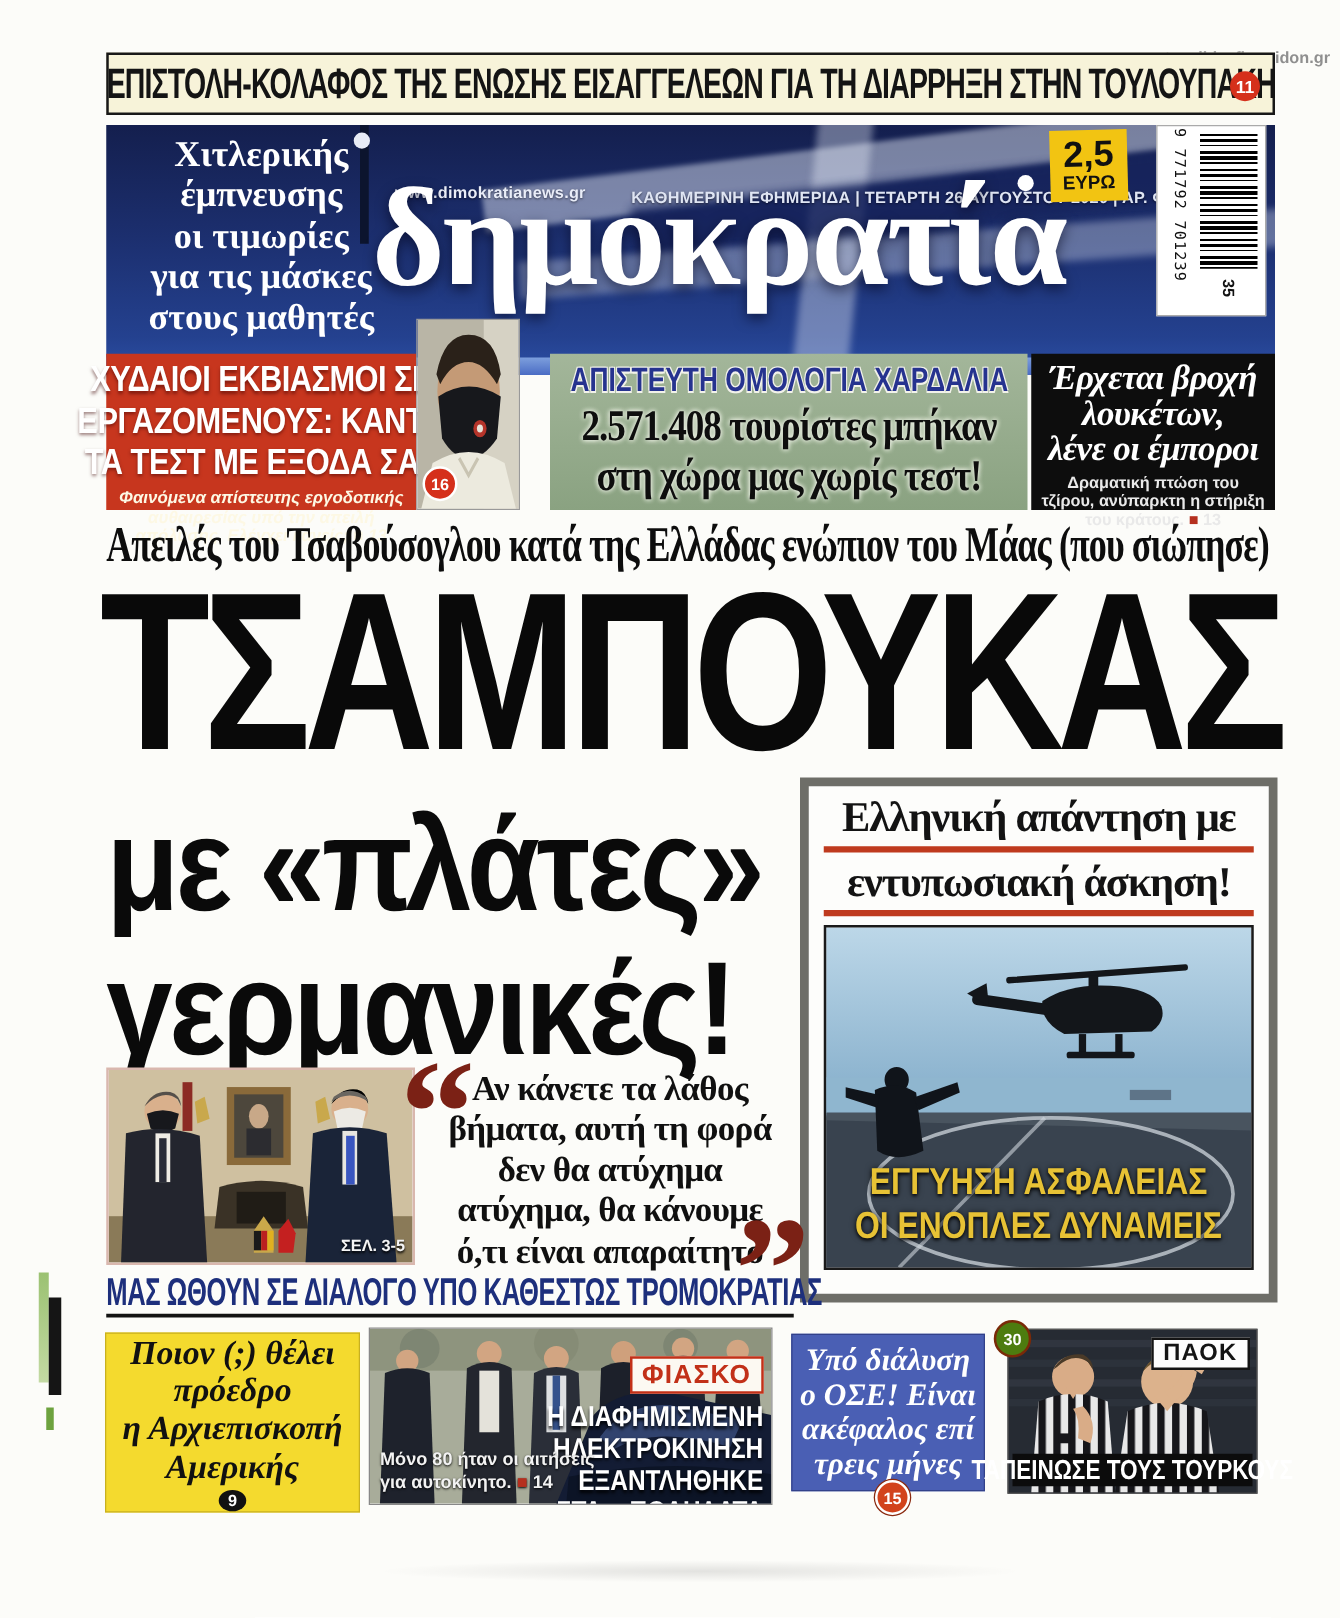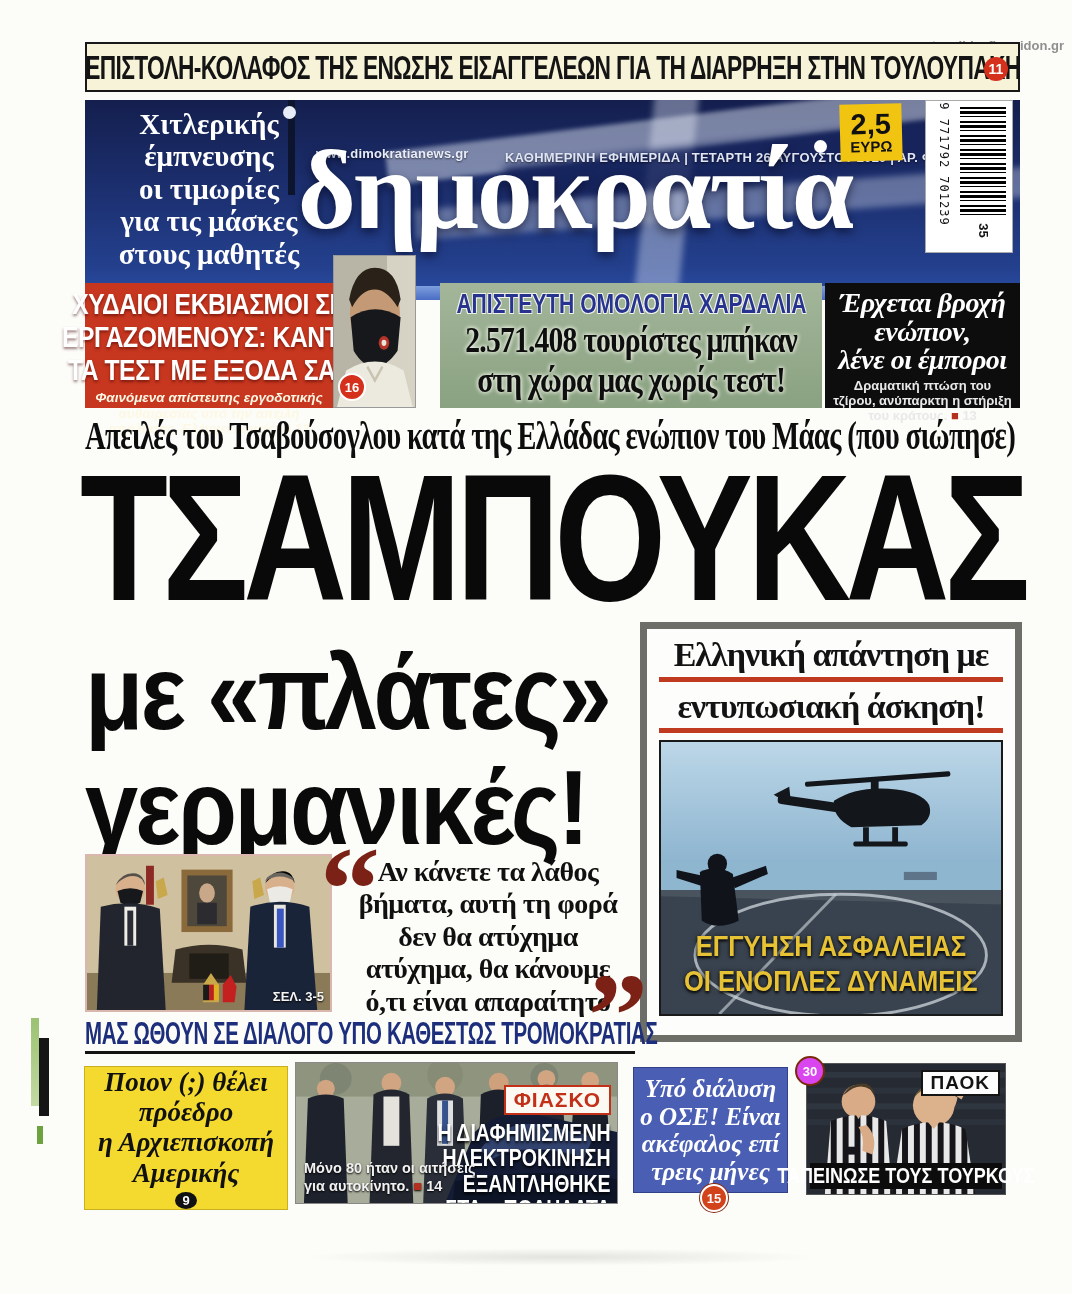--- a/index.html
+++ b/index.html
@@ -134,21 +134,21 @@
   .bluebox{left:633px;top:1067px;width:155px;height:126px;background:#4a5fb4;border:1px solid #32418a;
            box-sizing:border-box;display:flex;flex-direction:column;align-items:center;justify-content:center;}
   .blue-line{font-family:"Liberation Serif",serif;font-style:italic;font-weight:bold;font-size:25px;
              line-height:1.1;color:#fff;}
   .badge15{position:absolute;left:700px;top:1184px;width:24px;height:24px;font-size:13px;
            background:#d2431c;border:2px solid #fff;box-shadow:0 0 0 1px #8a2a10;}
   .paok{left:806px;top:1063px;width:200px;height:132px;overflow:visible;border:1px solid #555;box-sizing:border-box;
         background:#23272e;}
   .paok svg{position:absolute;left:0;top:0;width:100%;height:100%;}
   .badge30{position:absolute;left:-12px;top:-8px;width:26px;height:26px;font-size:13px;
-           background:#d946ef;border:2px solid #7a2a08;z-index:2;}
+           background:#4d7c0f;border:2px solid #7a2a08;z-index:2;}
   .paok-label{position:absolute;right:5px;top:6px;background:#fdfdfd;border:2px solid #141414;
               color:#141414;font-size:19px;font-weight:800;padding:0 8px;letter-spacing:1px;}
   .paok-cap{position:absolute;left:3px;right:3px;bottom:5px;background:#0c0c0c;text-align:center;}
   .paok-cap span{font-size:22px;font-weight:800;color:#fff;letter-spacing:0;transform:scaleX(.82);}
   
   .art-green{left:31px;top:1018px;width:8px;height:88px;background:linear-gradient(180deg,#8ab75a,#b9d494);opacity:.85;}
   .art-black{left:39px;top:1038px;width:10px;height:78px;background:#151515;}
   .art-tick{left:37px;top:1126px;width:6px;height:18px;background:#6da23f;}
   .bshadow{left:300px;top:1248px;width:520px;height:18px;border-radius:50%;
            background:radial-gradient(ellipse,rgba(0,0,0,.10),rgba(0,0,0,0) 70%);}
@@ -232,21 +232,21 @@
     <div class="green-title flexc">
         <span class="cond">2.571.408 τουρίστες μπήκαν</span>
       </div>
     <div class="green-title flexc">
         <span class="cond">στη χώρα μας χωρίς τεστ!</span>
       </div>
   </div>
 
   <div class="abs blackbox">
     <div class="black-title">Έρχεται βροχή</div>
-    <div class="black-title">ενώπιον,</div>
+    <div class="black-title">λουκέτων,</div>
     <div class="black-title">λένε οι έμποροι</div>
     <div class="black-sub">
       <span>Δραματική πτώση του τζίρου, ανύπαρκτη η στήριξη του κράτους.</span>
       <span class="sq-red">■</span><span> 13</span>
     </div>
   </div>
 
   <div class="abs kicker">
     <span class="cond">Απειλές του Τσαβούσογλου κατά της Ελλάδας ενώπιον του Μάας (που σιώπησε)</span>
   </div>

